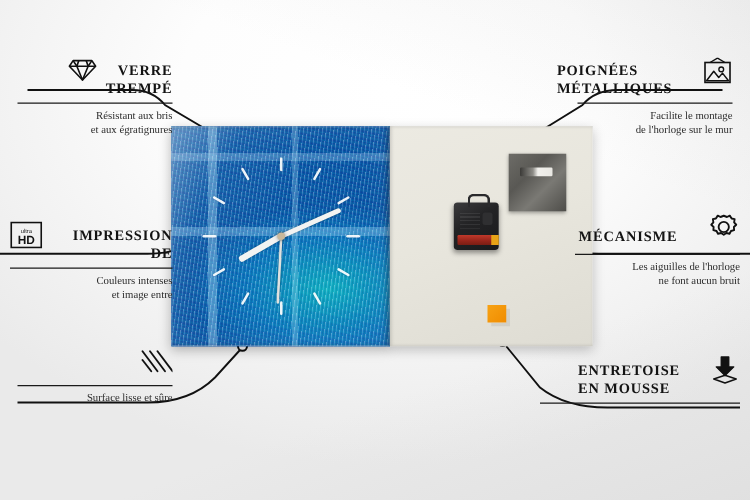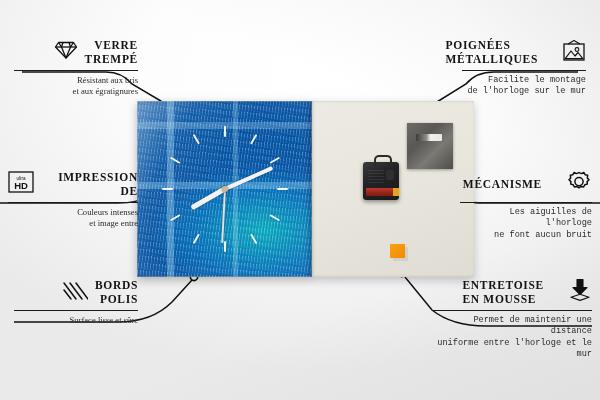--- a/index.html
+++ b/index.html
@@ -168,36 +168,37 @@
   .callout.left .head { justify-content: flex-end; }
   .callout.right .head { justify-content: flex-start; flex-direction: row-reverse; gap: 24px; }
   .title {
     font-family: "Liberation Serif", serif;
     font-weight: bold;
     font-size: 11.5px;
     letter-spacing: 0.7px;
     color: #131313;
     line-height: 1.22;
     text-transform: uppercase;
+    margin-top: 12px;
   }
   .callout.left .title { text-align: right; }
   .callout.right .title { text-align: left; }
   .rule {
     height: 1px;
     background: #1a1a1a;
     margin: 4px 0 4px 0;
   }
   .desc {
     font-family: "Liberation Serif", serif;
     font-size: 8.6px;
     color: #2b2b2b;
     line-height: 1.32;
   }
   .callout.left .desc { text-align: right; }
-  .callout.right .desc { text-align: right; font-family: Liberation Mono, monospace; }
+  .callout.right .desc { text-align: right; }
   .icon { flex: 0 0 auto; display:block; }
 
   svg.links { position: absolute; left: 0; top: 0; width: 600px; height: 400px; pointer-events: none; }
 </style>
 </head>
 <body>
 
 <div id="stage">
   <div class="bg-shade"></div>
 
@@ -309,24 +310,20 @@
       <span class="icon">
         <svg width="26" height="21" viewBox="0 0 26 21">
           <g stroke="#111" stroke-width="1.5" stroke-linecap="round">
             <path d="M2,3 L14,19"></path>
             <path d="M8,3 L20,19"></path>
             <path d="M14,3 L26,19"></path>
             <path d="M2,10 L9,19"></path>
           </g>
         </svg>
       </span>
-      <div class="title">
-        <div>BORDS</div>
-        <div>POLIS</div>
-      </div>
     </div>
     <div class="rule"></div>
     <div class="desc">
       <div>Surface lisse et sûre</div>
     </div>
   </div>
 
   <div class="callout right" style="right:14px; top:38px; width:124px;">
     <div class="head">
       <span class="icon">
@@ -381,19 +378,15 @@
             <path d="M12,16.2 L3,19.2 L12,22.4 L21,19.2 Z"></path>
           </g>
         </svg>
       </span>
       <div class="title">
         <div>ENTRETOISE</div>
         <div>EN MOUSSE</div>
       </div>
     </div>
     <div class="rule"></div>
-    <div class="desc">
-      <div>Permet de maintenir une distance</div>
-      <div>uniforme entre l'horloge et le mur</div>
-    </div>
   </div>
 
 </div>
 
 </body></html>

